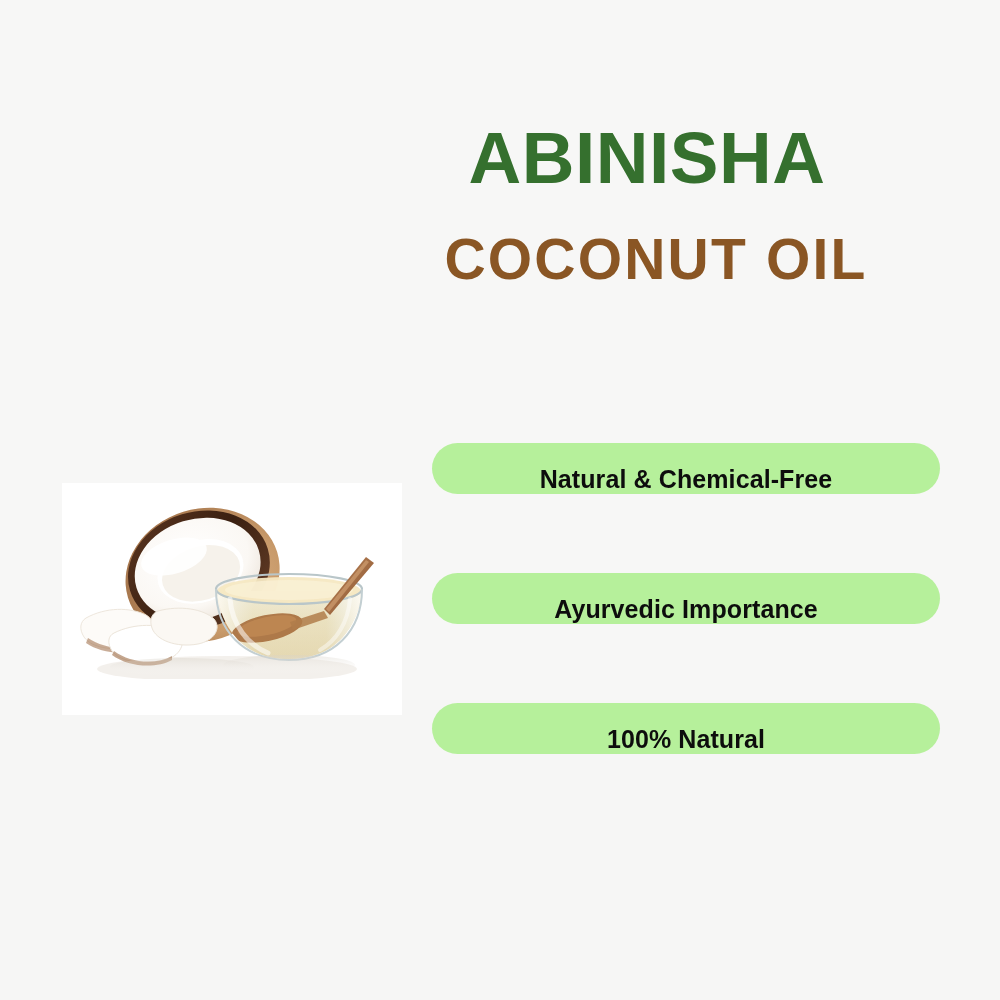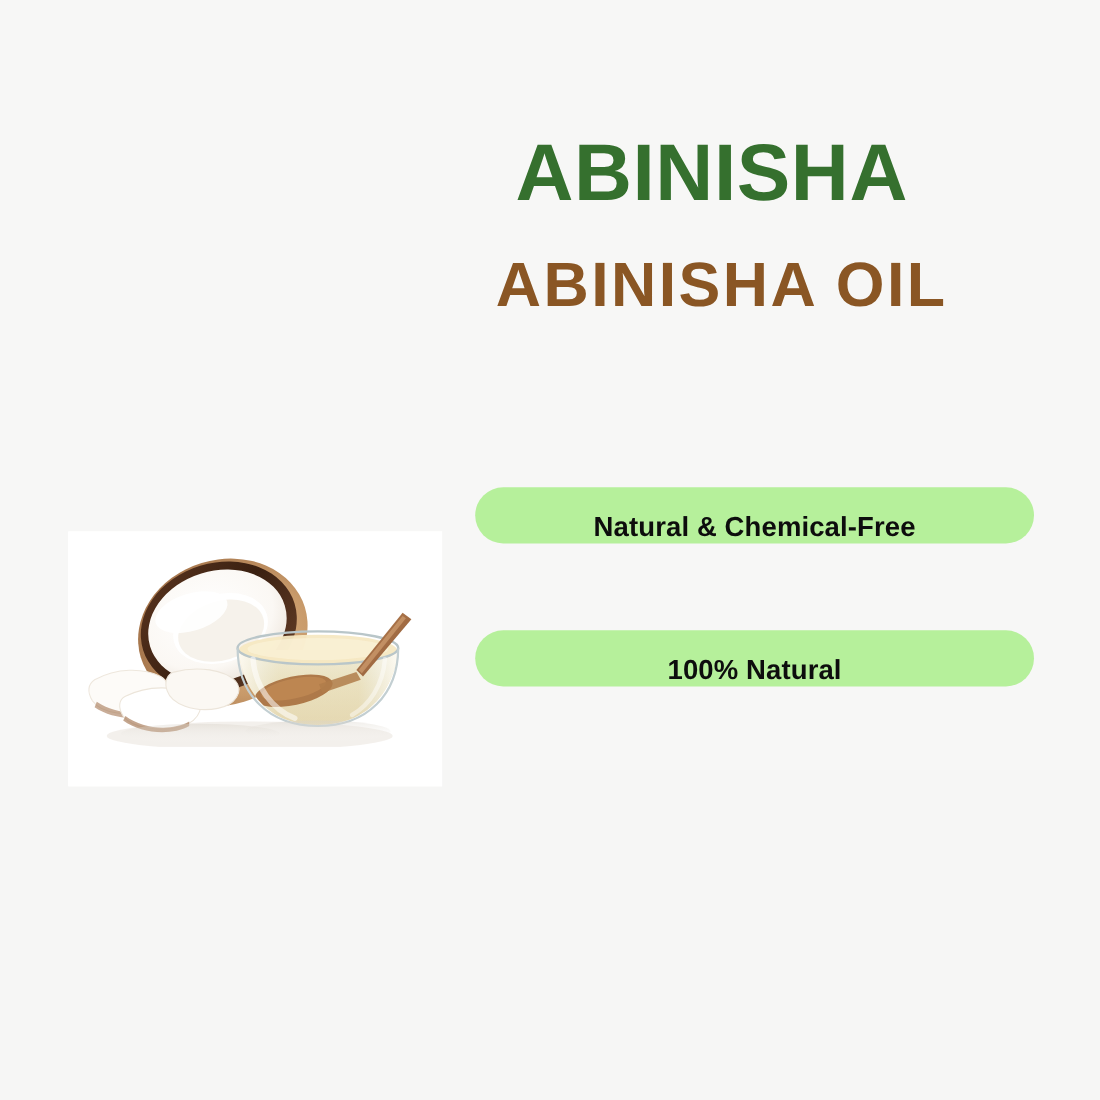--- a/index.html
+++ b/index.html
@@ -92,25 +92,28 @@
   }
   .photo svg { display: block; }
 </style>
 </head>
 <body>
 
 <div id="poster">
 
   <div class="brand-title">ABINISHA</div>
 
-  <div class="product-title">ABINISHA OIL</div>
+  <div class="product-title">COCONUT OIL</div>
 
   <div class="features">
     <div class="pill">
       <span class="pill-label">Natural &amp; Chemical-Free</span>
+    </div>
+    <div class="pill">
+      <span class="pill-label">Ayurvedic Importance</span>
     </div>
     <div class="pill">
       <span class="pill-label">100% Natural</span>
     </div>
   </div>
 
   <div class="photo">
     <svg width="340" height="232" viewBox="0 0 340 232" xmlns="http://www.w3.org/2000/svg">
       <defs>
         <radialGradient id="huskGrad" cx="62%" cy="58%" r="62%">

